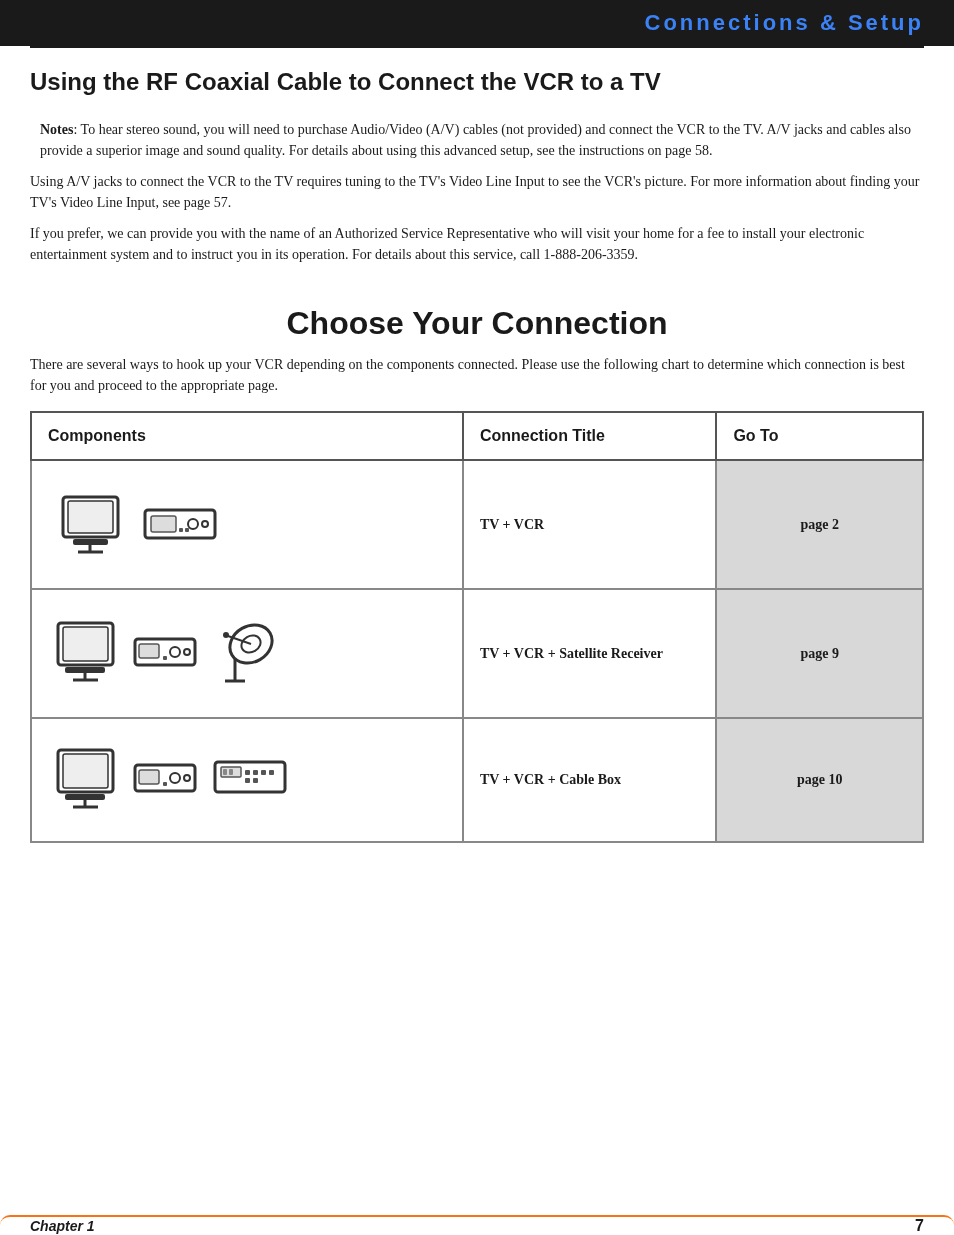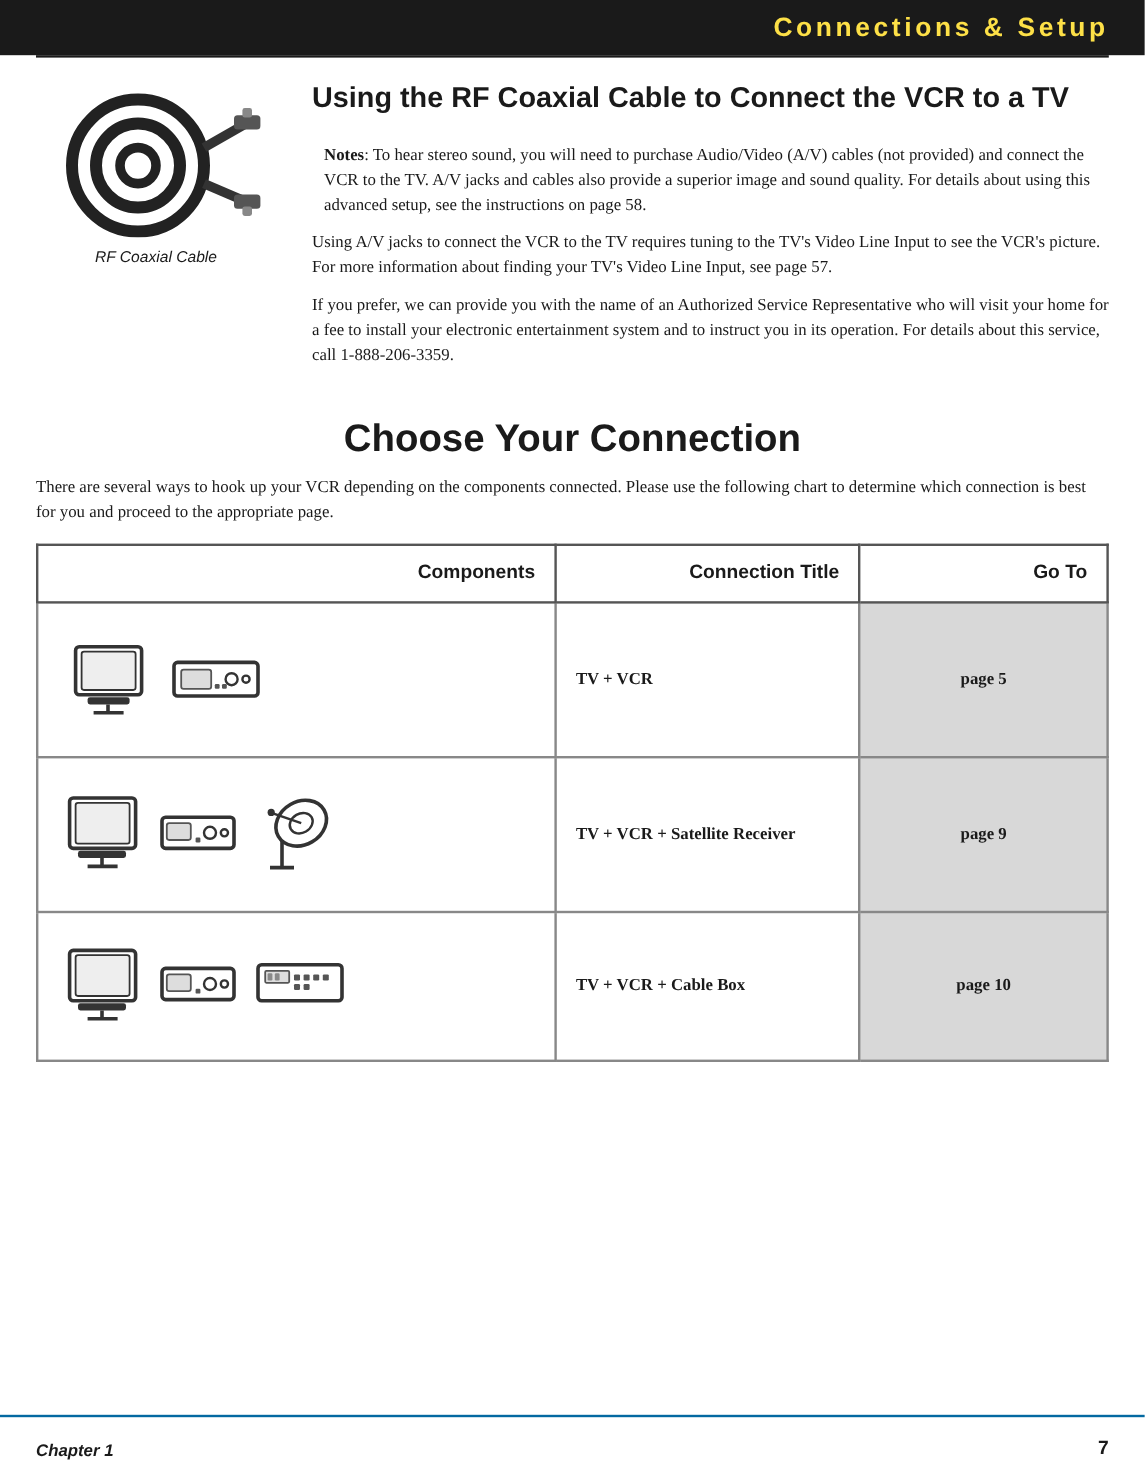--- a/index.html
+++ b/index.html
@@ -10,21 +10,21 @@
       background: #ffffff;
       font-family: 'Times New Roman', Times, serif;
       font-size: 15px;
       color: #1a1a1a;
       position: relative;
     }
 
     
     .page-header {
       background: #1a1a1a;
-      color: #fde047;
+      color: #3b82f6;
       text-align: right;
       padding: 10px 30px 10px 0;
       font-family: Arial, Helvetica, sans-serif;
       font-size: 22px;
       font-weight: bold;
       letter-spacing: 3px;
     }
 
     .header-rule {
       border: none;
@@ -110,21 +110,21 @@
       border: 2px solid #555;
     }
 
     .connection-table th {
       background: #ffffff;
       border: 2px solid #555;
       padding: 14px 16px;
       font-family: Arial, Helvetica, sans-serif;
       font-size: 16px;
       font-weight: bold;
-      text-align: right;
+      text-align: left;
       vertical-align: middle;
     }
 
     .connection-table td {
       border: 2px solid #888;
       padding: 16px;
       vertical-align: middle;
       margin-left: 28px;
     }
 
@@ -164,25 +164,26 @@
       gap: 15px;
       padding: 10px 5px;
     }
 
     
     .page-footer {
       position: absolute;
       bottom: 0;
       left: 0;
       right: 0;
-      border-top: 2px solid #0369a1;
-      padding: 18px 30px;
+      border-top: 2px solid #f97316;
+      padding: 0 30px;
       display: flex;
       justify-content: space-between;
       align-items: center;
+      border-radius: 16px;
     }
 
     .footer-chapter {
       font-style: italic;
       font-weight: bold;
       font-family: Arial, Helvetica, sans-serif;
       font-size: 14px;
     }
 
     .footer-page {
@@ -195,40 +196,20 @@
 <body>
 
 <div class="page-header">
   <span>Connections &amp; Setup</span>
 </div>
 <hr class="header-rule">
 
 <div class="content">
 
   <div class="top-section">
-    <div class="rf-image-col">
-
-      <svg class="rf-cable-img" viewBox="0 0 180 130">
-
-        <ellipse cx="75" cy="70" rx="55" ry="55" fill="none" stroke="#222" stroke-width="10"></ellipse>
-        <ellipse cx="75" cy="70" rx="35" ry="35" fill="none" stroke="#222" stroke-width="10"></ellipse>
-        <ellipse cx="75" cy="70" rx="15" ry="15" fill="none" stroke="#222" stroke-width="8"></ellipse>
-
-        <line x1="130" y1="55" x2="165" y2="35" stroke="#333" stroke-width="8"></line>
-
-        <rect x="155" y="28" width="22" height="12" rx="3" fill="#555"></rect>
-        <rect x="162" y="22" width="8" height="8" rx="2" fill="#888"></rect>
-
-        <line x1="130" y1="85" x2="165" y2="100" stroke="#333" stroke-width="8"></line>
-
-        <rect x="155" y="94" width="22" height="12" rx="3" fill="#555"></rect>
-        <rect x="162" y="104" width="8" height="8" rx="2" fill="#888"></rect>
-      </svg>
-      <div class="rf-caption">RF Coaxial Cable</div>
-    </div>
 
     <div class="rf-text-col">
       <h2 class="section-heading">Using the RF Coaxial Cable to Connect the VCR to a TV</h2>
       <p class="notes-text">
         <span class="notes-label">Notes</span><span>: To hear stereo sound, you will need to purchase Audio/Video (A/V) cables (not provided) and connect the VCR to the TV. A/V jacks and cables also provide a superior image and sound quality. For details about using this advanced setup, see the instructions on page 58.</span>
       </p>
       <p class="body-text">Using A/V jacks to connect the VCR to the TV requires tuning to the TV's Video Line Input to see the VCR's picture. For more information about finding your TV's Video Line Input, see page 57.</p>
       <p class="body-text">If you prefer, we can provide you with the name of an Authorized Service Representative who will visit your home for a fee to install your electronic entertainment system and to instruct you in its operation. For details about this service, call 1-888-206-3359.</p>
     </div>
   </div>
@@ -275,21 +256,21 @@
 
                 <rect x="36" y="26" width="4" height="4" rx="1" fill="#555"></rect>
                 <rect x="42" y="26" width="4" height="4" rx="1" fill="#555"></rect>
               </svg>
             </div>
           </td>
           <td class="col-title">
             <span class="connection-title">TV + VCR</span>
           </td>
           <td class="col-goto">
-            <span class="goto-text">page 5</span>
+            <span class="goto-text">page 2</span>
           </td>
         </tr>
 
         <tr>
           <td class="col-components">
             <div class="devices-cell">
 
               <svg width="65" height="70" viewBox="0 0 65 70">
                 <rect x="5" y="5" width="55" height="42" rx="3" fill="none" stroke="#333" stroke-width="3"></rect>
                 <rect x="12" y="49" width="40" height="6" rx="2" fill="#333"></rect>

